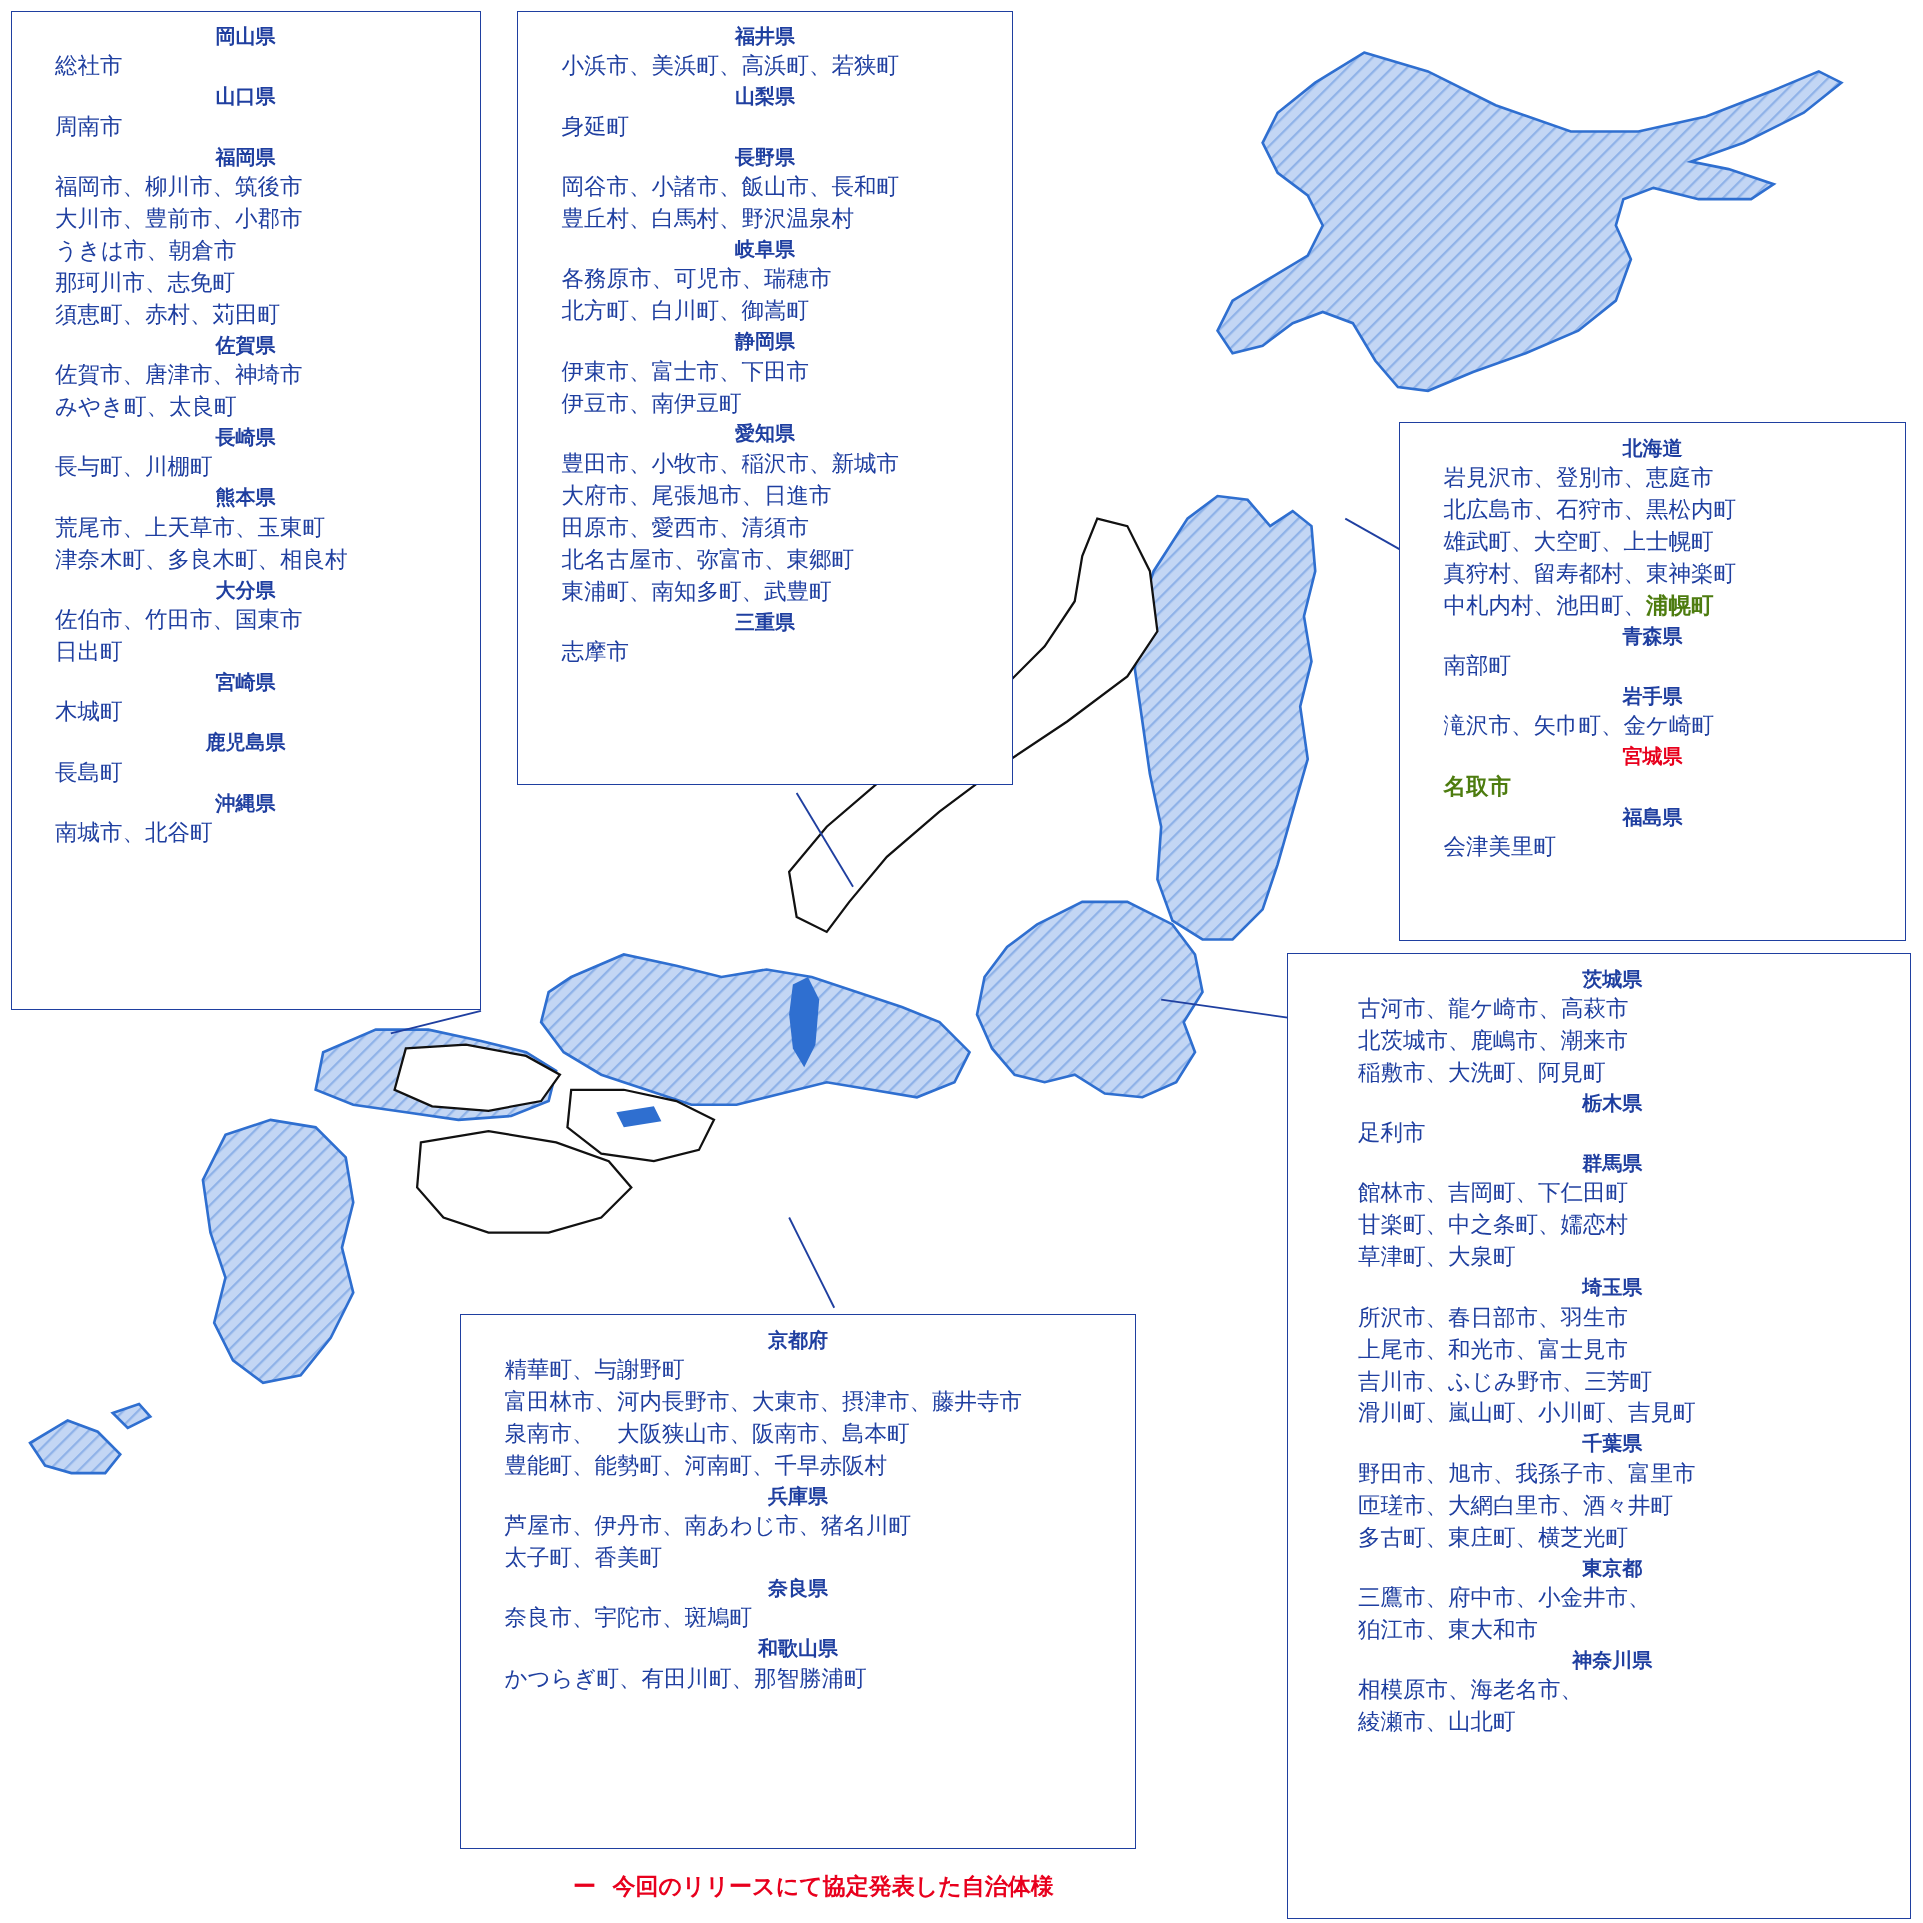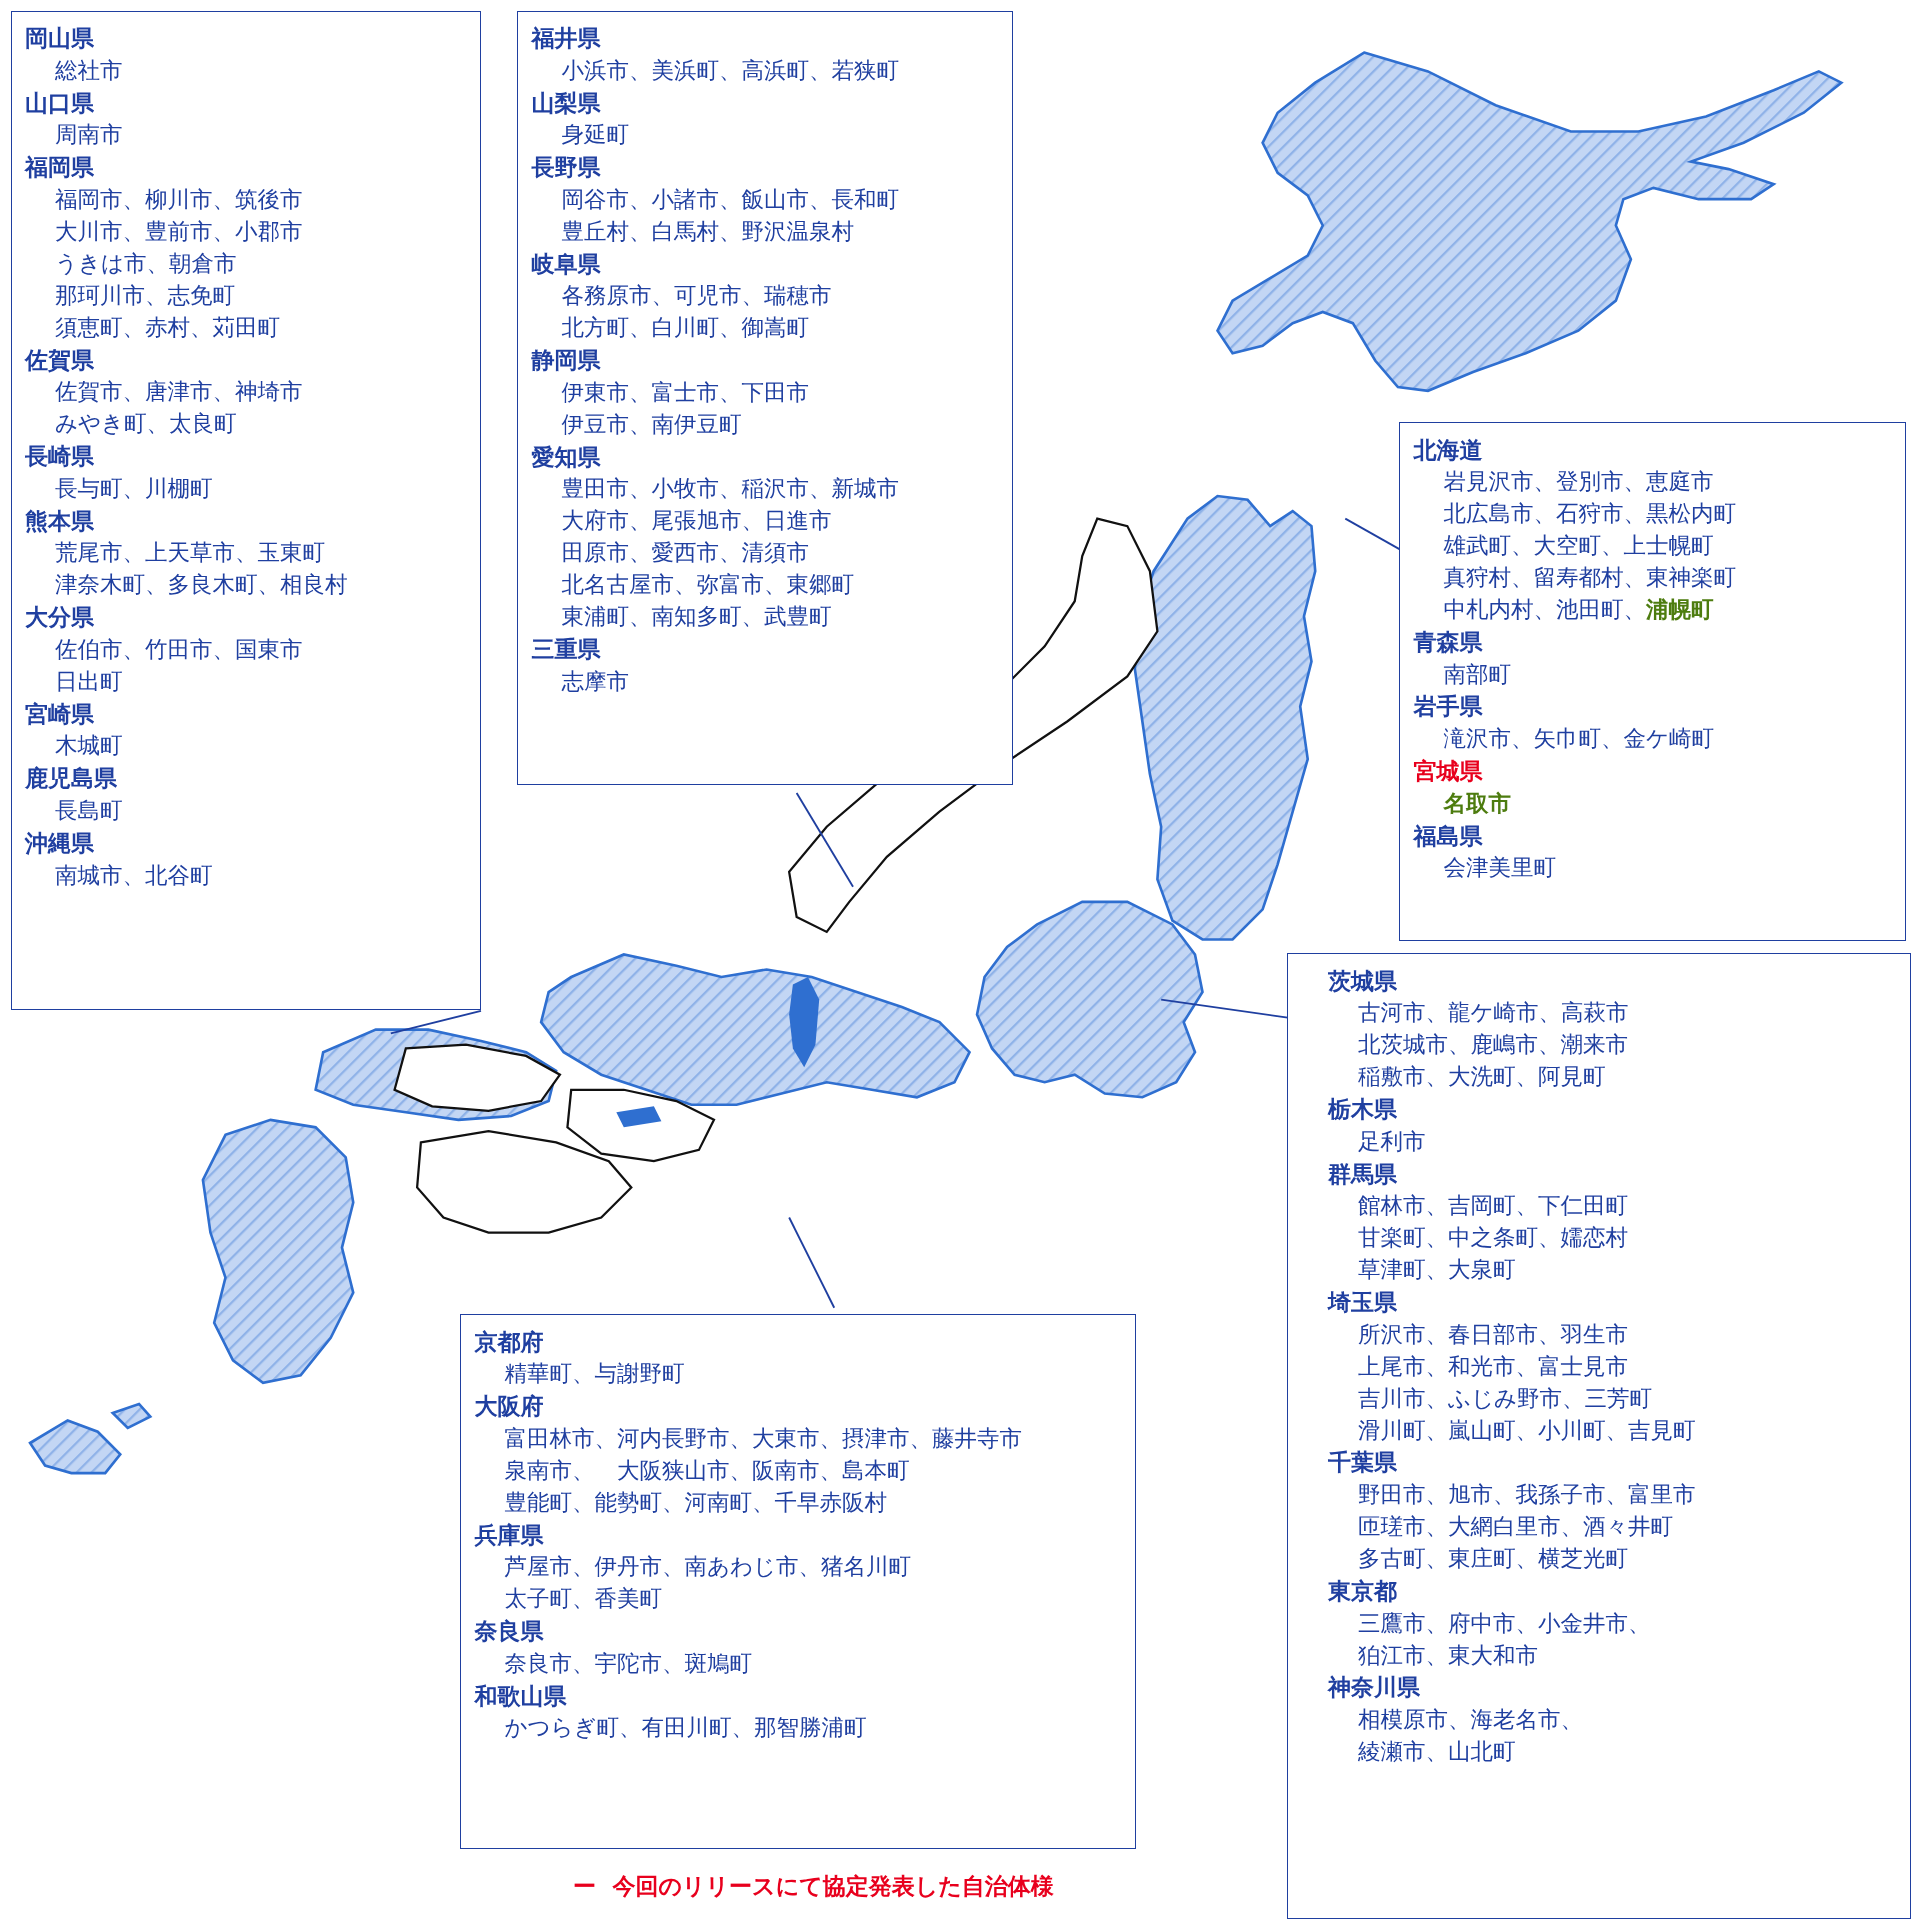--- a/index.html
+++ b/index.html
@@ -10,25 +10,26 @@
     overflow:hidden;
   }
   .panel{
     position:absolute;
     border:1.5px solid #1f3fa0;
     background:#ffffff;
     box-sizing:border-box;
     padding:10.5px 13.5px 13.5px 13.5px;
   }
   .pref{
-    font-size:23px;
+    font-size:20px;
     font-weight:700;
     color:#1f3fa0;
     line-height:1.42;
     white-space:nowrap;
+    text-align:center;
   }
   .muni{
     font-size:22.5px;
     color:#1f3fa0;
     line-height:1.42;
     padding-left:30px;
     white-space:nowrap;
   }
   .hl{color:#4d7c0f;font-weight:700;}
   .pref.hl{color:#e8001d;}
@@ -201,21 +202,20 @@
     <div class="muni"><span>三鷹市、府中市、小金井市、</span></div>
     <div class="muni"><span>狛江市、東大和市</span></div>
     <div class="pref">神奈川県</div>
     <div class="muni"><span>相模原市、海老名市、</span></div>
     <div class="muni"><span>綾瀬市、山北町</span></div>
   </div>
 
 <div class="panel" style="left:460px;top:1314px;width:676px;height:535px;" id="panel-kansai">
     <div class="pref">京都府</div>
     <div class="muni"><span>精華町、与謝野町</span></div>
-    <div class="pref">大阪府</div>
     <div class="muni"><span>富田林市、河内長野市、大東市、摂津市、藤井寺市</span></div>
     <div class="muni"><span>泉南市、　大阪狭山市、阪南市、島本町</span></div>
     <div class="muni"><span>豊能町、能勢町、河南町、千早赤阪村</span></div>
     <div class="pref">兵庫県</div>
     <div class="muni"><span>芦屋市、伊丹市、南あわじ市、猪名川町</span></div>
     <div class="muni"><span>太子町、香美町</span></div>
     <div class="pref">奈良県</div>
     <div class="muni"><span>奈良市、宇陀市、斑鳩町</span></div>
     <div class="pref">和歌山県</div>
     <div class="muni"><span>かつらぎ町、有田川町、那智勝浦町</span></div>

